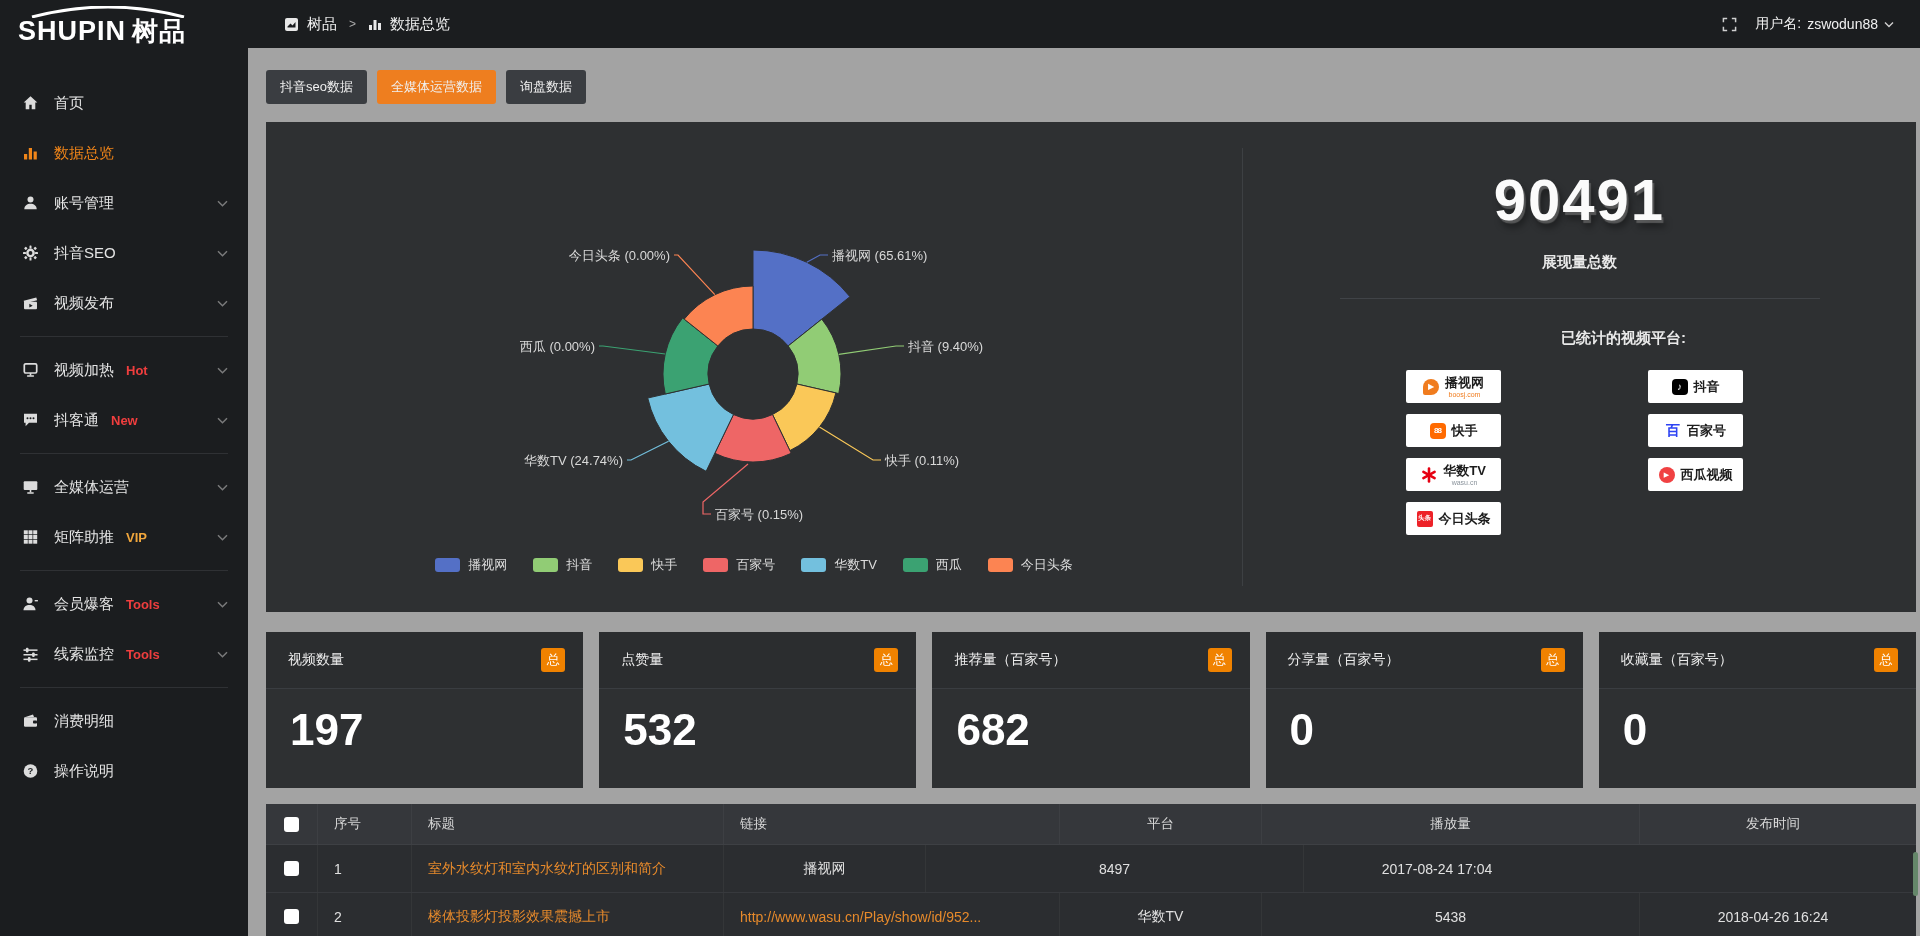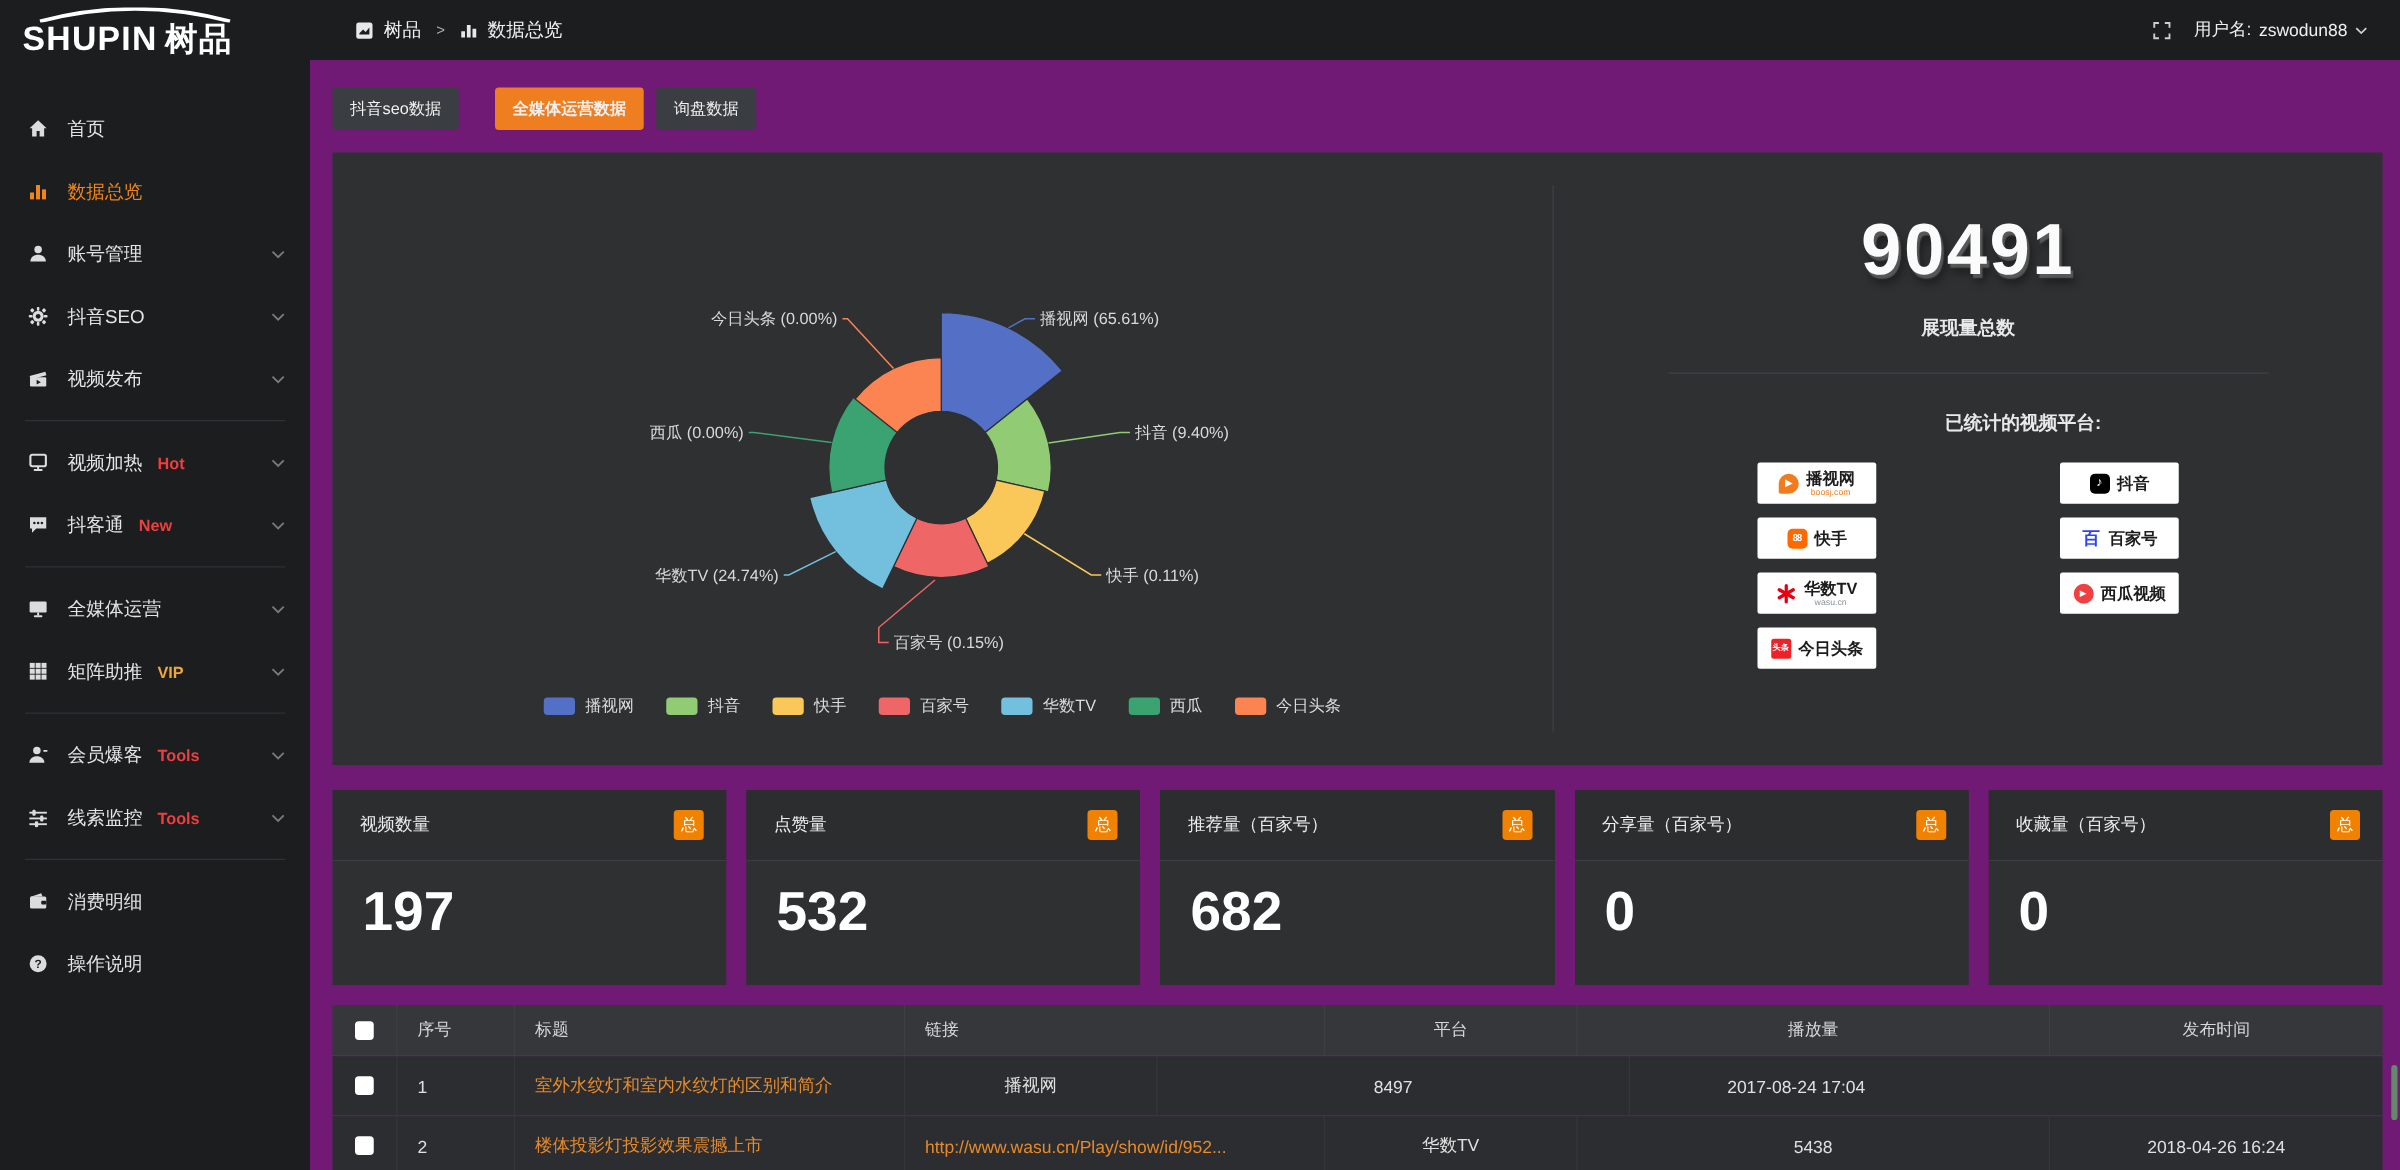--- a/index.html
+++ b/index.html
@@ -1,16 +1,16 @@
 <!DOCTYPE html>
 <html><head>
 <meta charset="utf-8">
 <style>
   html,body{margin:0;padding:0;background:#111;font-family:"Liberation Sans","DejaVu Sans",sans-serif;}
-  .screen{position:relative;width:1920px;height:936px;background:#701a75;overflow:hidden;display:flex;}
+  .screen{position:relative;width:1920px;height:936px;background:#a3a3a3;overflow:hidden;display:flex;}
   
   .sidebar{width:248px;min-width:248px;background:#1b1d1f;height:100%;box-sizing:border-box;}
   .logo{position:relative;padding:14px 0 6px 18px;height:48px;box-sizing:content-box;}
   .logo-arc{position:absolute;left:28px;top:6px;}
   .logo-text{font-weight:900;font-size:27px;color:#fff;letter-spacing:1px;}
   .logo-cn{margin-left:6px;font-size:26px;}
   .menu{padding-top:10px;}
   .menu-item{height:50px;display:flex;align-items:center;padding:0 20px;cursor:pointer;color:#e4e4e4;}
   .menu-item .mi-icon{width:20px;height:18px;display:inline-flex;align-items:center;justify-content:center;margin-right:14px;}
   .menu-item .mi-label{font-size:15px;}
@@ -21,24 +21,24 @@
   
   .main{flex:1;display:flex;flex-direction:column;min-width:0;}
   .topbar{height:48px;min-height:48px;background:#1b1d1f;display:flex;align-items:center;color:#f0f0f0;}
   .breadcrumb{display:flex;align-items:center;gap:8px;padding-left:36px;font-size:15px;}
   .bc-icon{display:inline-flex;align-items:center;}
   .bc-sep{color:#aaa;font-size:12px;margin:0 4px;}
   .topbar-right{margin-left:auto;display:flex;align-items:center;gap:18px;padding-right:26px;font-size:14px;}
   .fs-icon{display:inline-flex;cursor:pointer;}
   .user{display:flex;align-items:center;gap:6px;cursor:pointer;}
   
-  .content{flex:1;padding:22px 14px 0 18px;overflow:hidden;position:relative;}
+  .content{flex:1;padding:22px 4px 0 18px;overflow:hidden;position:relative;}
   .tabs{display:flex;gap:10px;margin-bottom:18px;}
   .tab{background:#3a3d41;color:#f0f0f0;font-size:13px;padding:8px 14px;border-radius:3px;cursor:pointer;}
-  .tab.active{background:#ee7e1f;font-weight:bold;margin-left:19px;}
+  .tab.active{background:#ee7e1f;font-weight:normal;}
   
   .chart-panel{background:#2e3032;height:490px;display:flex;position:relative;}
   .chart-area{width:976px;min-width:976px;position:relative;}
   .legend{position:absolute;left:0;right:0;bottom:38px;display:flex;justify-content:center;gap:26px;}
   .legend-item{display:flex;align-items:center;gap:8px;color:#dcdcdc;font-size:13px;cursor:pointer;}
   .legend-sw{width:25px;height:14px;border-radius:3px;display:inline-block;}
   .v-divider{width:1px;background:#3d4043;margin:26px 0;}
   .overview{flex:1;text-align:center;padding-top:44px;}
   .big-num{font-size:58px;font-weight:800;color:#fbfbfb;letter-spacing:2px;
     text-shadow:2px 3px 1px rgba(130,130,130,.55), 4px 7px 7px rgba(0,0,0,.4);}

